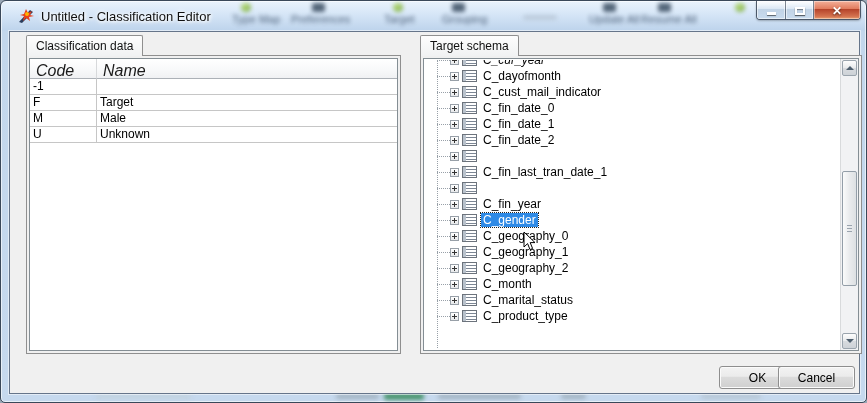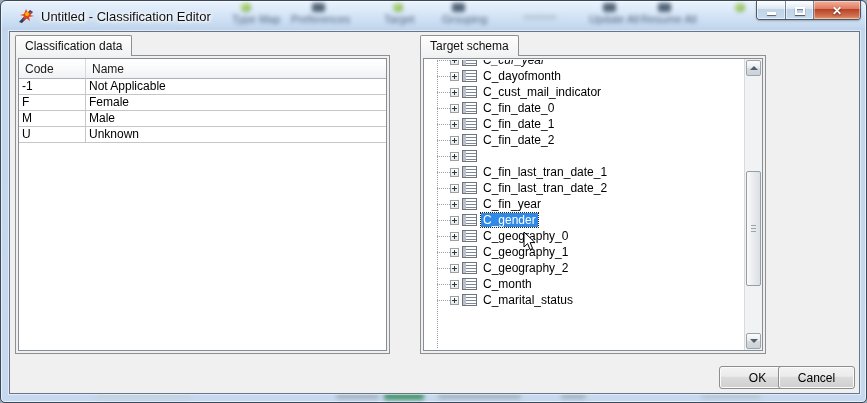--- a/index.html
+++ b/index.html
@@ -42,34 +42,34 @@
   .glyph-min { width:9px; height:3px; margin-top:7px; background:#fff; box-shadow:0 1px 1px rgba(0,0,0,.55); }
   .glyph-max { width:10px; height:8px; border:2px solid #fff; box-shadow:0 1px 1px rgba(0,0,0,.55), inset 0 1px 1px rgba(0,0,0,.45); margin-top:1px; }
   .glyph-x { color:#fff; font-size:12px; font-weight:bold; line-height:1; text-shadow:0 1px 2px rgba(0,0,0,.6); margin-top:1px; }
 
   
   .client { position:absolute; left:8px; top:30px; width:851px; height:363px;
     background:#f0f0f0; border:1px solid #66758a; box-shadow:0 0 0 1px rgba(255,255,255,.5); }
 
   
   .tabpane { position:absolute; top:3px; height:319px; }
-  .tabpane.left { left:5px; width:375px;padding-left:45px; }
-  .tabpane.right { left:410px; width:346px; }
+  .tabpane.left { left:16px; width:375px;padding-left:45px; }
+  .tabpane.right { left:410px; width:442px; }
   .tab { position:absolute; top:0; left:0; height:21px; padding:3px 9px 0 9px; font-size:12px; color:#111;
     background:linear-gradient(180deg,#fdfdfd,#f1f2f3); border:1px solid #8f8f8f; border-bottom:none;
     border-radius:2px 2px 0 0; z-index:2; }
   .tabcontent { position:absolute; left:0; top:20px; right:0; bottom:0;
     background:#f0f0f0; border:1px solid #8f8f8f; padding:2px; }
   .scrollarea { position:relative; width:100%; height:100%; border:1px solid #848e94; background:#fff; overflow:hidden; }
 
   
   .thead { display:flex; height:20px; }
-  .th { font-size:12px; color:#1b1b1b; padding:3px 0 0 6px;
+  .th { font-size:16px; color:#1b1b1b; padding:3px 0 0 6px;
     background:linear-gradient(180deg,#ffffff,#f8f9fa 55%,#f0f1f3);
-    border-right:1px solid #d7d9db; border-bottom:1px solid #acb1b7; }
+    border-right:1px solid #d7d9db; border-bottom:1px solid #acb1b7;font-style:italic; }
   .th.code { width:67px; } .th.name { flex:1; border-right:none; }
   .trow { display:flex; height:16px; border-bottom:1px solid #c6c6c6; }
   .td { font-size:12px; line-height:15px; color:#000; padding-left:3px; overflow:hidden; white-space:nowrap; }
   .td.code { width:67px; border-right:1px solid #c6c6c6; }
   .td.name { flex:1; }
 
   
   .tree { position:absolute; left:0; top:1px; right:19px; bottom:0; overflow:hidden; }
   .rootline { position:absolute; left:13px; top:0; height:288px; border-left:1px dotted #98a0a8; }
   .clip { height:8px; overflow:hidden; }
@@ -171,25 +171,24 @@
     <div class="tabpane left">
       <div class="tab">Classification data</div>
       <div class="tabcontent">
         <div class="scrollarea">
           <div class="thead">
             <div class="th code">Code</div>
             <div class="th name">Name</div>
           </div>
           <div class="trow">
             <div class="td code">-1</div>
-            <div class="td name">Not Applicable</div>
           </div>
           <div class="trow">
             <div class="td code">F</div>
-            <div class="td name">Female</div>
+            <div class="td name">Target</div>
           </div>
           <div class="trow">
             <div class="td code">M</div>
             <div class="td name">Male</div>
           </div>
           <div class="trow">
             <div class="td code">U</div>
             <div class="td name">Unknown</div>
           </div>
         </div>
@@ -250,21 +249,20 @@
             <div class="trow-tree">
                 <span class="hline"></span>
                 <span class="plus"></span>
                 <span class="node-icon"></span>
                 <span class="tlabel">C_fin_last_tran_date_1</span>
               </div>
             <div class="trow-tree">
                 <span class="hline"></span>
                 <span class="plus"></span>
                 <span class="node-icon"></span>
-                <span class="tlabel">C_fin_last_tran_date_2</span>
               </div>
             <div class="trow-tree">
                 <span class="hline"></span>
                 <span class="plus"></span>
                 <span class="node-icon"></span>
                 <span class="tlabel">C_fin_year</span>
               </div>
             <div class="trow-tree">
                 <span class="hline"></span>
                 <span class="plus"></span>
@@ -293,20 +291,26 @@
                 <span class="hline"></span>
                 <span class="plus"></span>
                 <span class="node-icon"></span>
                 <span class="tlabel">C_month</span>
               </div>
             <div class="trow-tree">
                 <span class="hline"></span>
                 <span class="plus"></span>
                 <span class="node-icon"></span>
                 <span class="tlabel">C_marital_status</span>
+              </div>
+            <div class="trow-tree">
+                <span class="hline"></span>
+                <span class="plus"></span>
+                <span class="node-icon"></span>
+                <span class="tlabel">C_product_type</span>
               </div>
           </div>
 
           <div class="sb">
             <div class="sb-btn sb-up">
                 <span class="arr up"></span>
               </div>
             <div class="sb-thumb"></div>
             <div class="sb-btn sb-down">
                 <span class="arr down"></span>

